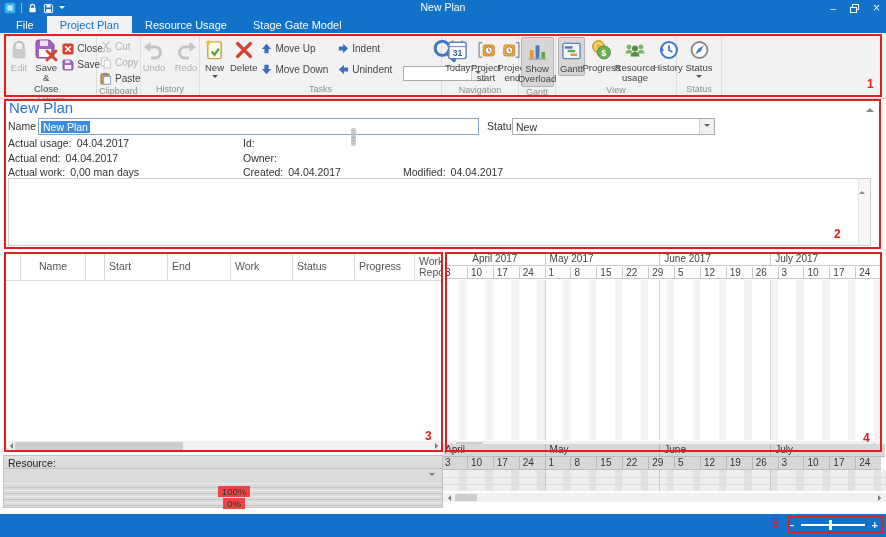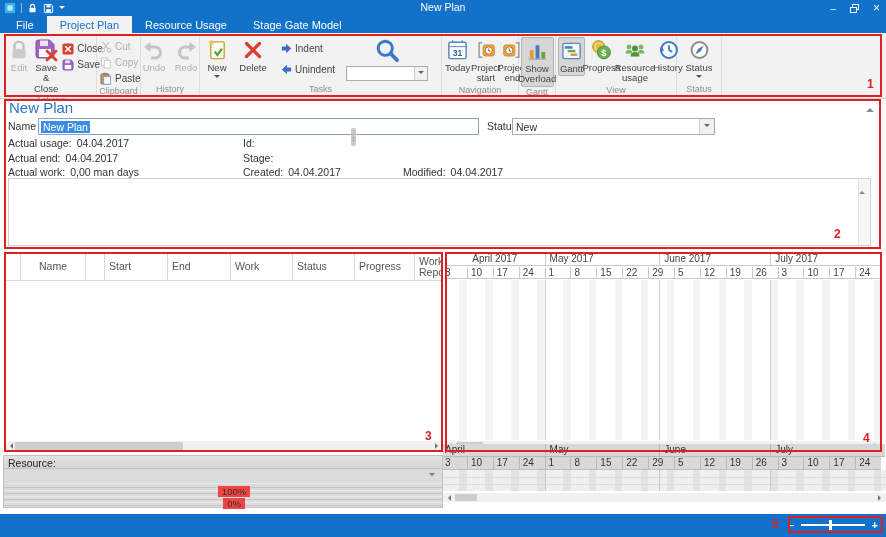--- a/index.html
+++ b/index.html
@@ -270,20 +270,38 @@
           <span class="caret-dn"></span>
         </div>
         <div class="rbtn-lg" style="width:38px">
           <span style="display:flex">
             <svg width="24" height="24" viewBox="0 0 24 24">
                 <path d="M5.5 5.5 L18.5 18.5 M18.5 5.5 L5.5 18.5" stroke="#d6402e" stroke-width="3.2" stroke-linecap="round"></path>
               </svg>
           </span>
           <span>Delete</span>
         </div>
+        <div class="stack" style="gap:6px">
+          <div class="rbtn-sm">
+            <span style="display:flex">
+              <svg width="11" height="11" viewBox="0 0 13 13">
+                  <path d="M6.5 1 L12 7 H9 V12 H4 V7 H1 Z" fill="#3a6fc4"></path>
+                </svg>
+            </span>
+            <span>Move Up</span>
+          </div>
+          <div class="rbtn-sm">
+            <span style="display:flex">
+              <svg width="11" height="11" viewBox="0 0 13 13">
+                  <path d="M6.5 1 L12 7 H9 V12 H4 V7 H1 Z" fill="#3a6fc4" transform="rotate(180 6.5 6.5)"></path>
+                </svg>
+            </span>
+            <span>Move Down</span>
+          </div>
+        </div>
         <div class="stack" style="gap:6px;margin-left:6px">
           <div class="rbtn-sm">
             <span style="display:flex">
               <svg width="11" height="11" viewBox="0 0 13 13">
                   <path d="M6.5 1 L12 7 H9 V12 H4 V7 H1 Z" fill="#3a6fc4" transform="rotate(90 6.5 6.5)"></path>
                 </svg>
             </span>
             <span>Indent</span>
           </div>
           <div class="rbtn-sm">
@@ -471,21 +489,21 @@
         <i></i>
         <i></i>
         <i></i>
       </div>
 
     <div class="frow" style="left:8px;top:53px">
       <span>Actual end:</span>
       <span>04.04.2017</span>
     </div>
     <div class="frow" style="left:243px;top:53px">
-      <span>Stage:</span>
+      <span>Owner:</span>
       <span></span>
     </div>
 
     <div class="frow" style="left:8px;top:67px">
       <span>Actual work:</span>
       <span>0,00 man days</span>
     </div>
     <div class="frow" style="left:243px;top:67px">
       <span>Created:</span>
       <span>04.04.2017</span>

